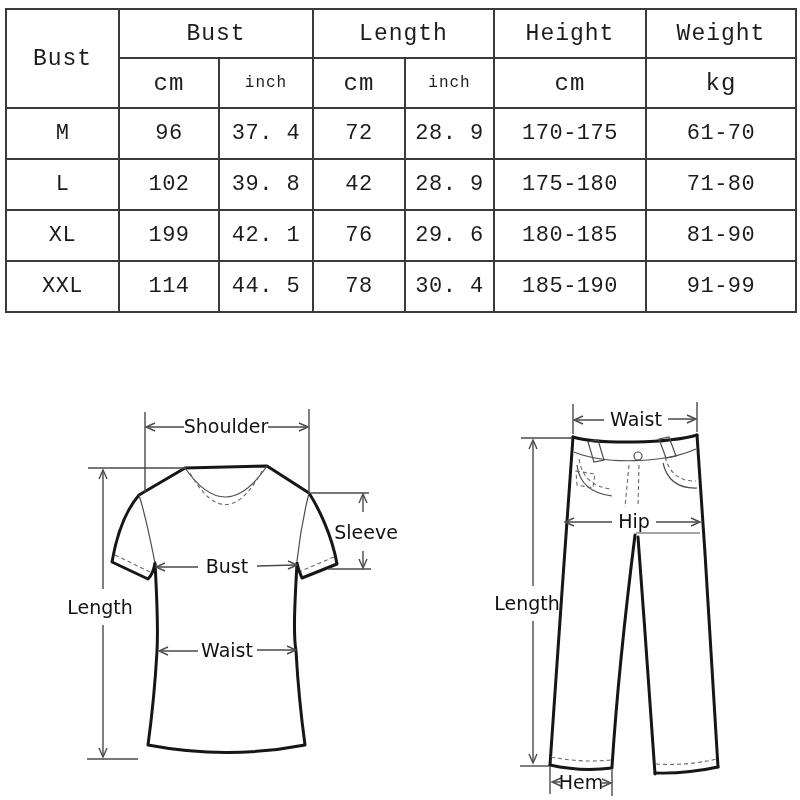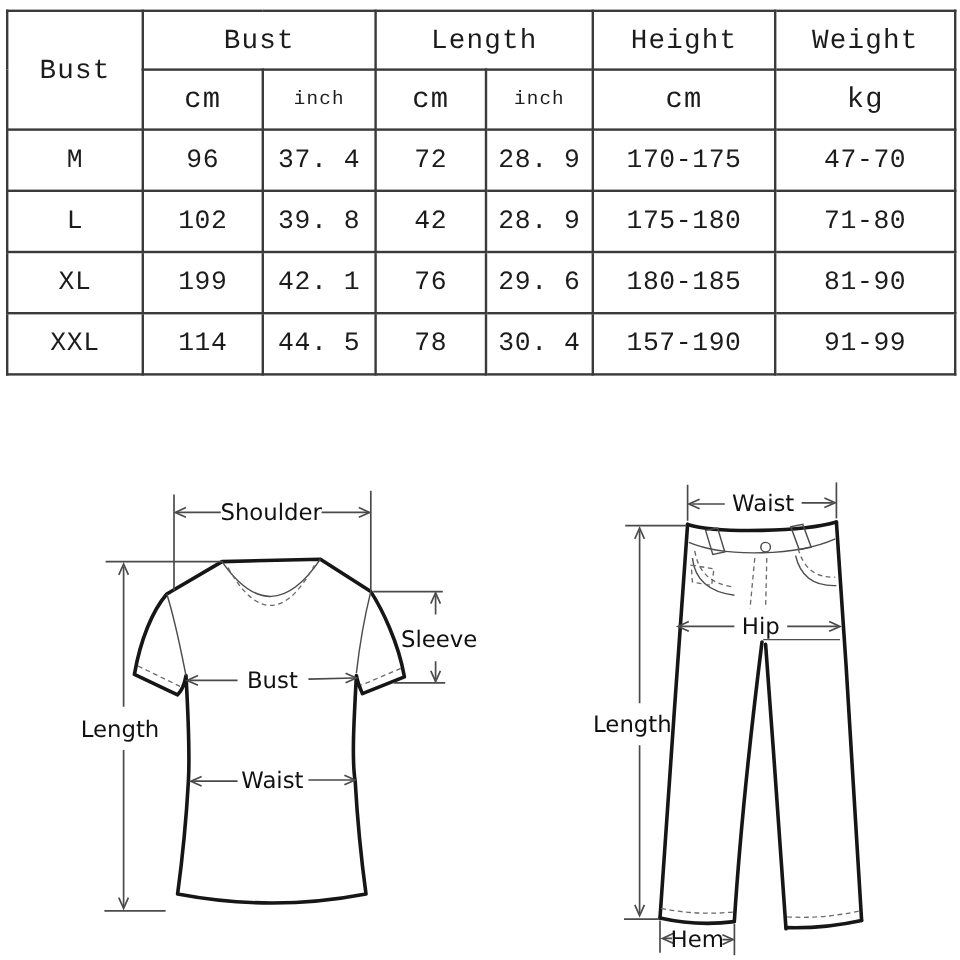--- a/index.html
+++ b/index.html
@@ -79,21 +79,21 @@
       </tr>
     </thead>
     <tbody>
       <tr class="data-row">
         <td class="cell">M</td>
         <td class="cell">96</td>
         <td class="cell">37. 4</td>
         <td class="cell">72</td>
         <td class="cell">28. 9</td>
         <td class="cell">170-175</td>
-        <td class="cell">47-70</td>
+        <td class="cell">61-70</td>
       </tr>
       <tr class="data-row">
         <td class="cell">L</td>
         <td class="cell">102</td>
         <td class="cell">39. 8</td>
         <td class="cell">42</td>
         <td class="cell">28. 9</td>
         <td class="cell">175-180</td>
         <td class="cell">71-80</td>
       </tr>
@@ -105,21 +105,21 @@
         <td class="cell">29. 6</td>
         <td class="cell">180-185</td>
         <td class="cell">81-90</td>
       </tr>
       <tr class="data-row">
         <td class="cell">XXL</td>
         <td class="cell">114</td>
         <td class="cell">44. 5</td>
         <td class="cell">78</td>
         <td class="cell">30. 4</td>
-        <td class="cell">157-190</td>
+        <td class="cell">185-190</td>
         <td class="cell">91-99</td>
       </tr>
     </tbody>
   </table>
 
   <svg class="diagram" width="800" height="415" viewBox="0 385 800 415">
 
     <g>
       <path class="g-body" d="
         M185,468 L267,466 L309,493

